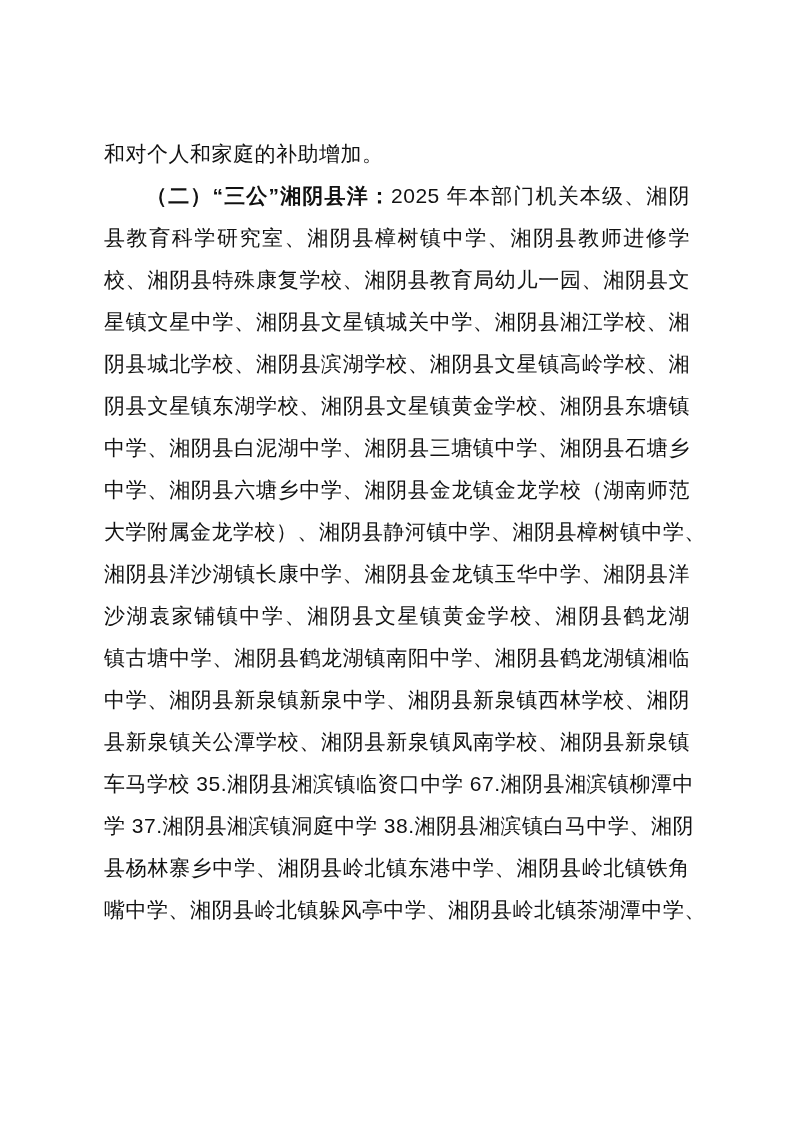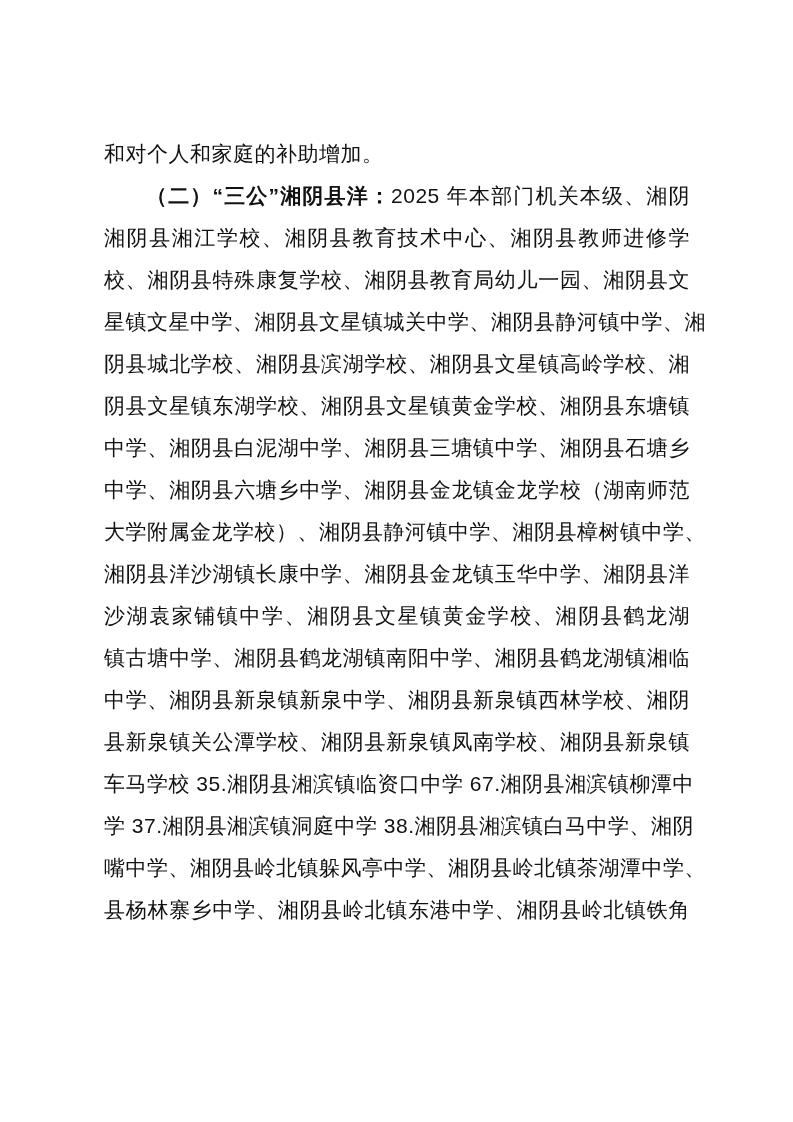--- a/index.html
+++ b/index.html
@@ -42,31 +42,31 @@
     font-weight: bold;
   }
 </style>
 </head>
 <body>
 
 <div class="page">
   <div class="text-block" style="color: rgb(17, 17, 17);">
       <div class="line para-end"><span class="seg">和对个人和家庭的补助增加。</span></div>
       <div class="line indent"><span class="seg bold">（二）“三公”湘阴县洋：</span><span class="seg">2025 年本部门机关本级、湘阴</span></div>
-      <div class="line"><span class="seg">湘阴县湘江学校、湘阴县教育技术中心、湘阴县教师进修学</span></div>
+      <div class="line"><span class="seg">县教育科学研究室、湘阴县樟树镇中学、湘阴县教师进修学</span></div>
       <div class="line"><span class="seg">校、湘阴县特殊康复学校、湘阴县教育局幼儿一园、湘阴县文</span></div>
-      <div class="line"><span class="seg">星镇文星中学、湘阴县文星镇城关中学、湘阴县静河镇中学、湘</span></div>
+      <div class="line"><span class="seg">星镇文星中学、湘阴县文星镇城关中学、湘阴县湘江学校、湘</span></div>
       <div class="line"><span class="seg">阴县城北学校、湘阴县滨湖学校、湘阴县文星镇高岭学校、湘</span></div>
       <div class="line"><span class="seg">阴县文星镇东湖学校、湘阴县文星镇黄金学校、湘阴县东塘镇</span></div>
       <div class="line"><span class="seg">中学、湘阴县白泥湖中学、湘阴县三塘镇中学、湘阴县石塘乡</span></div>
       <div class="line"><span class="seg">中学、湘阴县六塘乡中学、湘阴县金龙镇金龙学校（湖南师范</span></div>
       <div class="line"><span class="seg">大学附属金龙学校）、湘阴县静河镇中学、湘阴县樟树镇中学、</span></div>
       <div class="line"><span class="seg">湘阴县洋沙湖镇长康中学、湘阴县金龙镇玉华中学、湘阴县洋</span></div>
       <div class="line"><span class="seg">沙湖袁家铺镇中学、湘阴县文星镇黄金学校、湘阴县鹤龙湖</span></div>
       <div class="line"><span class="seg">镇古塘中学、湘阴县鹤龙湖镇南阳中学、湘阴县鹤龙湖镇湘临</span></div>
       <div class="line"><span class="seg">中学、湘阴县新泉镇新泉中学、湘阴县新泉镇西林学校、湘阴</span></div>
       <div class="line"><span class="seg">县新泉镇关公潭学校、湘阴县新泉镇凤南学校、湘阴县新泉镇</span></div>
       <div class="line"><span class="seg">车马学校 35.湘阴县湘滨镇临资口中学 67.湘阴县湘滨镇柳潭中</span></div>
       <div class="line"><span class="seg">学 37.湘阴县湘滨镇洞庭中学 38.湘阴县湘滨镇白马中学、湘阴</span></div>
+      <div class="line"><span class="seg">县杨林寨乡中学、湘阴县岭北镇东港中学、湘阴县岭北镇铁角</span></div>
       <div class="line"><span class="seg">嘴中学、湘阴县岭北镇躲风亭中学、湘阴县岭北镇茶湖潭中学、</span></div>
-      <div class="line"><span class="seg">县杨林寨乡中学、湘阴县岭北镇东港中学、湘阴县岭北镇铁角</span></div>
     </div>
 </div>
 
 </body></html>

